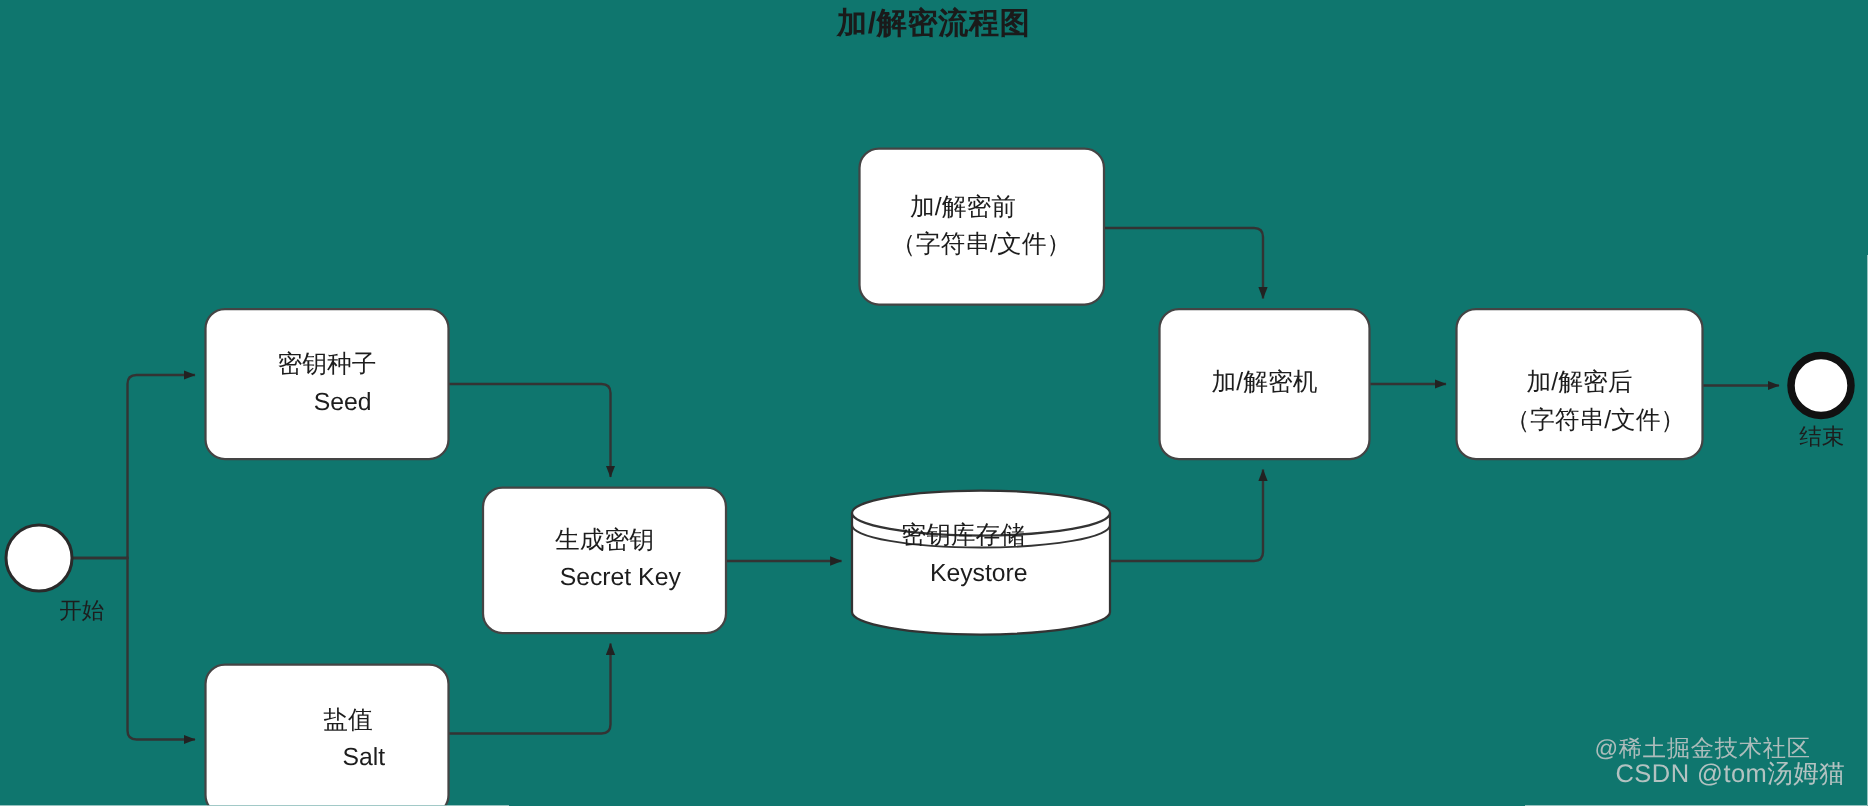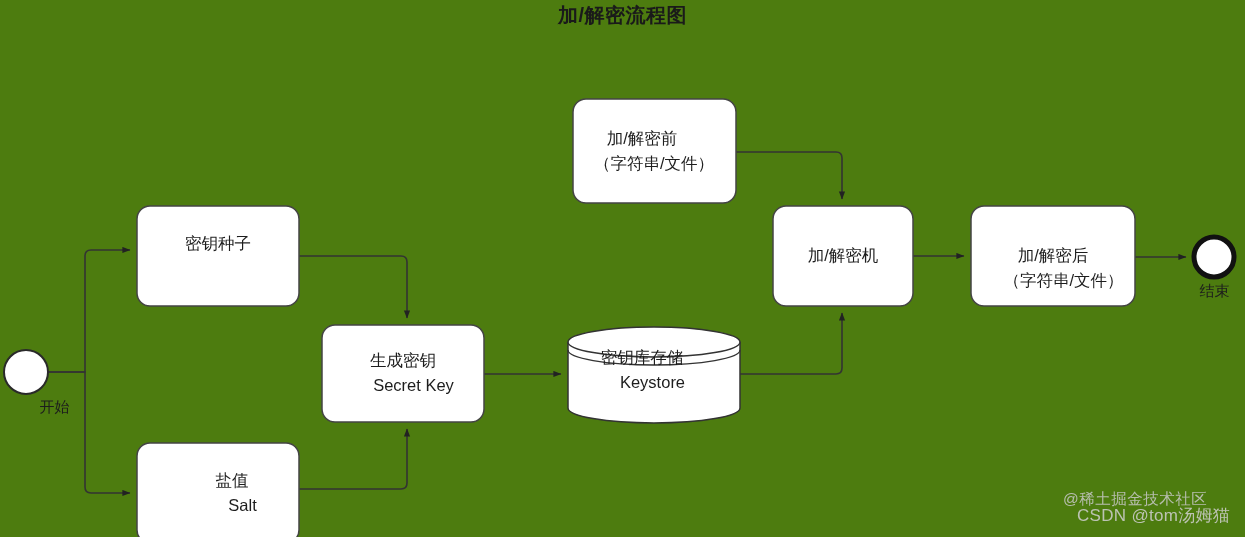--- a/index.html
+++ b/index.html
@@ -7,21 +7,21 @@
     padding: 0;
     background: #ffffff;
   }
   body {
     font-family: "Liberation Sans", "DejaVu Sans", sans-serif;
   }
   #canvas {
     position: relative;
     width: 1245px;
     height: 537px;
-    background: #4d7c0f;
+    background: #0f766e;
     overflow: hidden;
   }
   #diagram-svg {
     position: absolute;
     left: 0;
     top: 0;
     width: 1245px;
     height: 537px;
   }
   .title {
@@ -130,20 +130,21 @@
         <ellipse cx="654" cy="342" rx="86" ry="15" fill="#ffffff" stroke="#333333" stroke-width="1.5"></ellipse>
         <path d="M568,350 A86,15 0 0,0 740,350" fill="none" stroke="#333333" stroke-width="1.3"></path>
       </g>
 
       <circle cx="1214" cy="257" r="20" fill="#ffffff" stroke="#111111" stroke-width="5"></circle>
     </g>
   </svg>
 
   <div class="node-label" style="left:137px; top:231px; width:162px;">
     <span>密钥种子</span>
+    <span class="l2">Seed</span>
   </div>
 
   <div class="node-label" style="left:137px; top:468px; width:190px;">
     <span>盐值</span>
     <span class="l2">Salt</span>
   </div>
 
   <div class="node-label" style="left:322px; top:348px; width:162px;">
     <span>生成密钥</span>
     <span class="l2">Secret Key</span>

